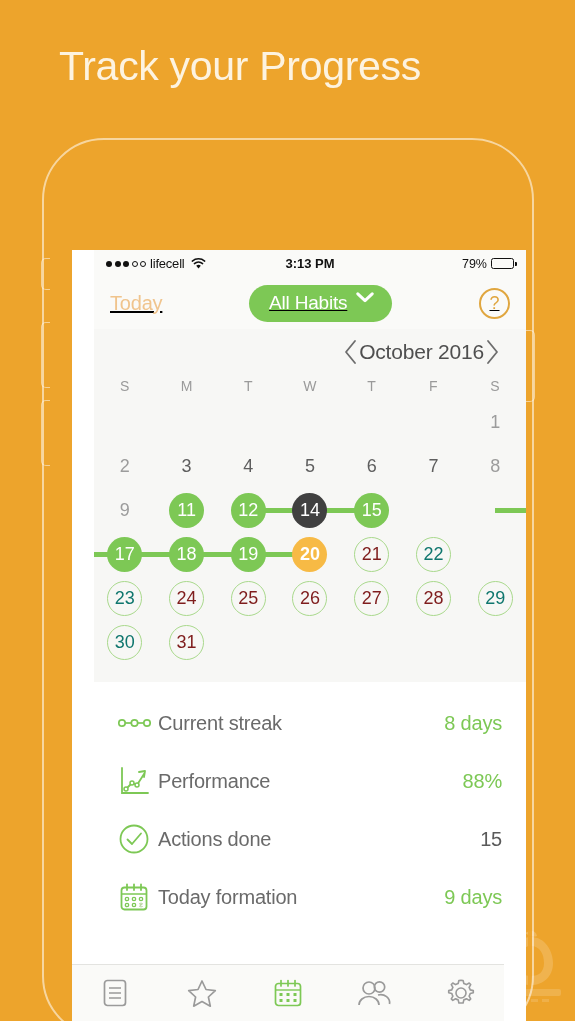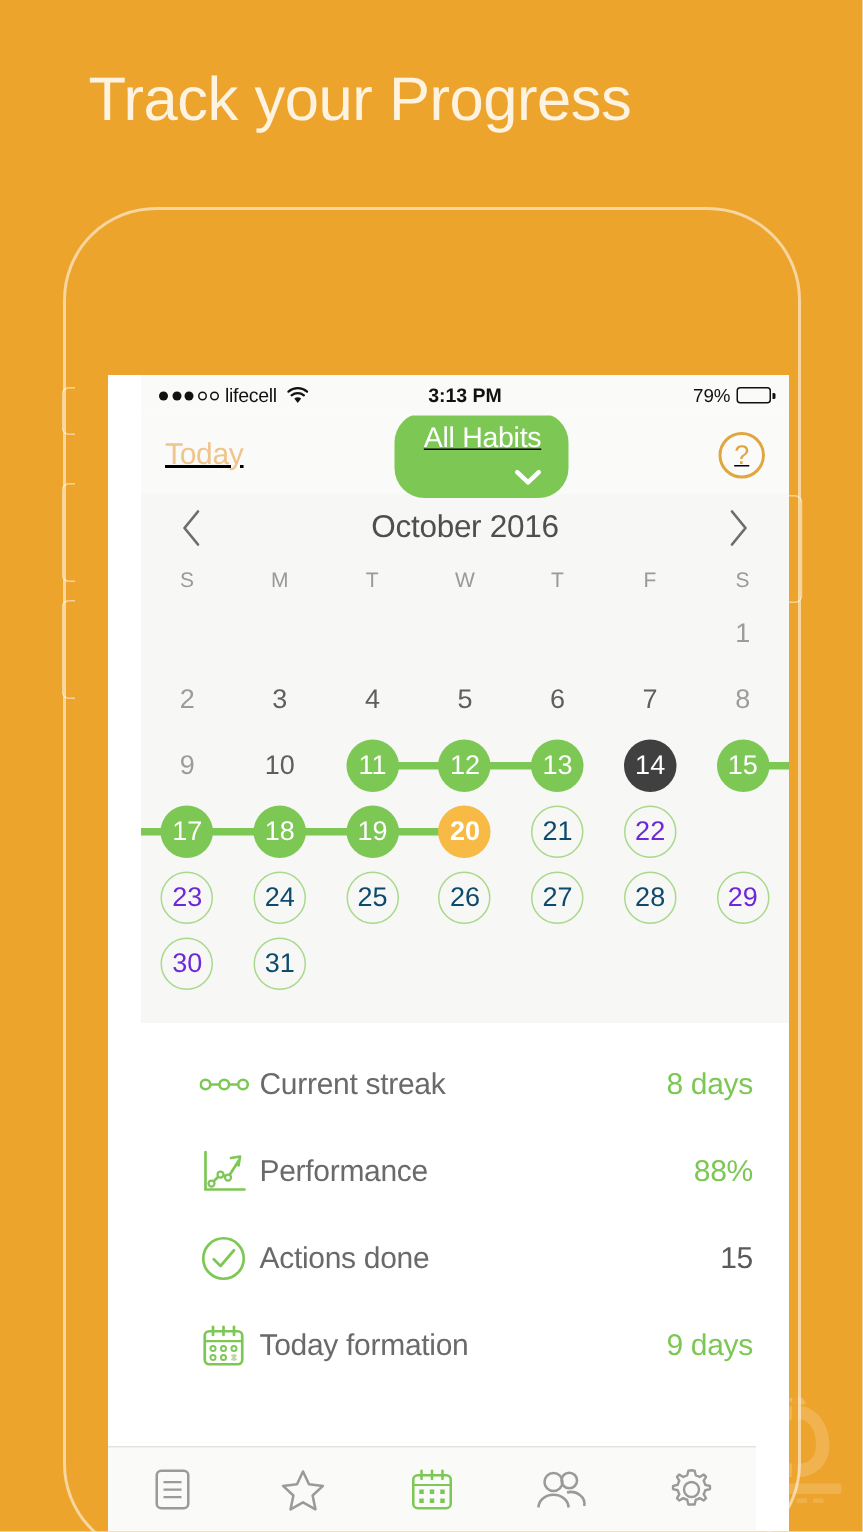--- a/index.html
+++ b/index.html
@@ -98,37 +98,36 @@
     display:flex;align-items:center;justify-content:space-between;
     padding:0 16px;box-sizing:border-box;text-decoration:underline;
   }
   .today-btn{
     color:#f0c48d;font-size:20px;letter-spacing:-0.2px;
   }
   .all-habits{
     background:#7dc855;color:#fff;
     border-radius:20px;
     padding:7px 18px 8px 20px;
-    font-size:19px;display:flex;align-items:flex-end;gap:9px;
+    font-size:19px;display:flex;align-items:flex-start;gap:9px;
     letter-spacing:-0.2px;
-    flex-direction:column;
   }
   .chev-d{display:block;}
   .help-btn{
     width:31px;height:31px;border-radius:50%;
     border:2px solid #e0a63f;box-sizing:border-box;
     color:#e0a63f;font-size:18px;
     display:flex;align-items:center;justify-content:center;
     font-weight:400;
   }
 
   
   .monthbar{
     height:45px;background:#f7f7f5;
-    display:flex;align-items:center;justify-content:space-between;
+    display:flex;align-items:center;justify-content:flex-end;
     padding:0 26px;box-sizing:border-box;
   }
   .month-title{font-size:21px;color:#4f4f4f;letter-spacing:-0.2px;}
   .arrow{color:#6d6d6d;}
 
   
   .calendar{background:#f7f7f5;padding:0 0 18px 0;}
   .dow-row{
     display:grid;grid-template-columns:repeat(7,1fr);
     padding:4px 0 6px 0;
@@ -147,33 +146,33 @@
   .daybox{
     width:35px;height:35px;border-radius:50%;
     display:flex;align-items:center;justify-content:center;
     font-size:18px;box-sizing:border-box;position:relative;z-index:2;
   }
   .d-plain{color:#9c9c9c;}
   .d-plain.dark{color:#5e5e5e;}
   .d-done{background:#7dc855;color:#fff;}
   .d-miss{background:#404040;color:#fff;}
   .d-today{background:#f7ba45;color:#fff;font-weight:700;}
-  .d-ring{border:1.7px solid #a9d98c;color:#0c4a6e;}
-  .d-ring.light{color:#6d28d9;}
+  .d-ring{border:1.7px solid #a9d98c;color:#7f1d1d;}
+  .d-ring.light{color:#0f766e;}
   
   .link{
     position:absolute;height:5px;background:#7dc855;
     top:50%;margin-top:-2.5px;z-index:1;
   }
 
   
   .stats{background:#fff;padding:12px 0 10px 0;}
   .stat-row{
     display:flex;align-items:center;
-    padding:0 24px;height:58px;box-sizing:border-box;margin-left:15px;
+    padding:0 24px;height:58px;box-sizing:border-box;
   }
   .stat-icon{width:40px;flex:0 0 40px;display:flex;align-items:center;justify-content:flex-start;}
   .stat-label{font-size:20px;color:#6a6a6a;letter-spacing:-0.2px;flex:1;}
   .stat-value{font-size:20px;color:#7dc855;letter-spacing:-0.2px;}
   .stat-value.neutral{color:#5a5a5a;}
 
   
   .tabbar{
     position:absolute;bottom:0;left:0;width:432px;height:57px;
     background:#fafaf8;border-top:1px solid #e3e3e0;
@@ -300,30 +299,24 @@
             <div class="daybox d-plain">8</div>
           </div>
         </div>
         <div class="week">
           <div class="link" style="left: 154.286px; width: 123.429px;"></div>
           <div class="link" style="left: 401.143px; width: 30.8571px;"></div>
           <div class="cell">
             <div class="daybox d-plain">9</div>
           </div>
           <div class="cell">
-            <div class="daybox d-plain dark">10</div>
-          </div>
-          <div class="cell">
             <div class="daybox d-done">11</div>
           </div>
           <div class="cell">
             <div class="daybox d-done">12</div>
-          </div>
-          <div class="cell">
-            <div class="daybox d-done">13</div>
           </div>
           <div class="cell">
             <div class="daybox d-miss">14</div>
           </div>
           <div class="cell">
             <div class="daybox d-done">15</div>
           </div>
         </div>
         <div class="week">
           <div class="link" style="left: 0px; width: 216px;"></div>

